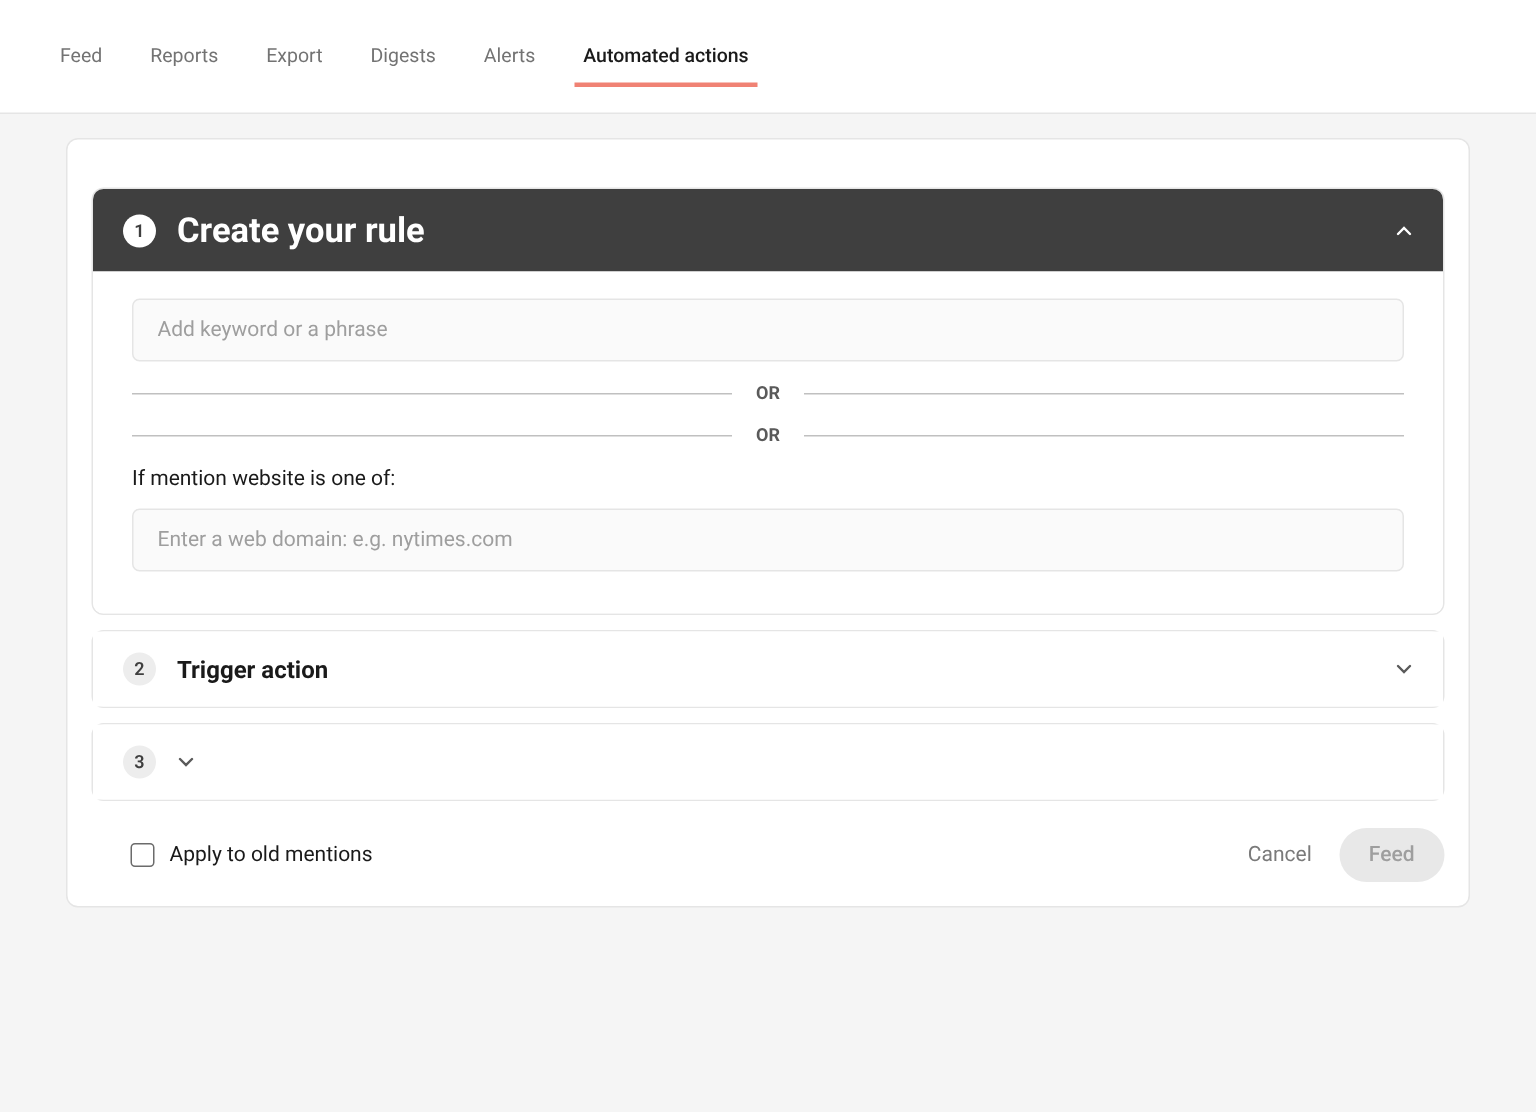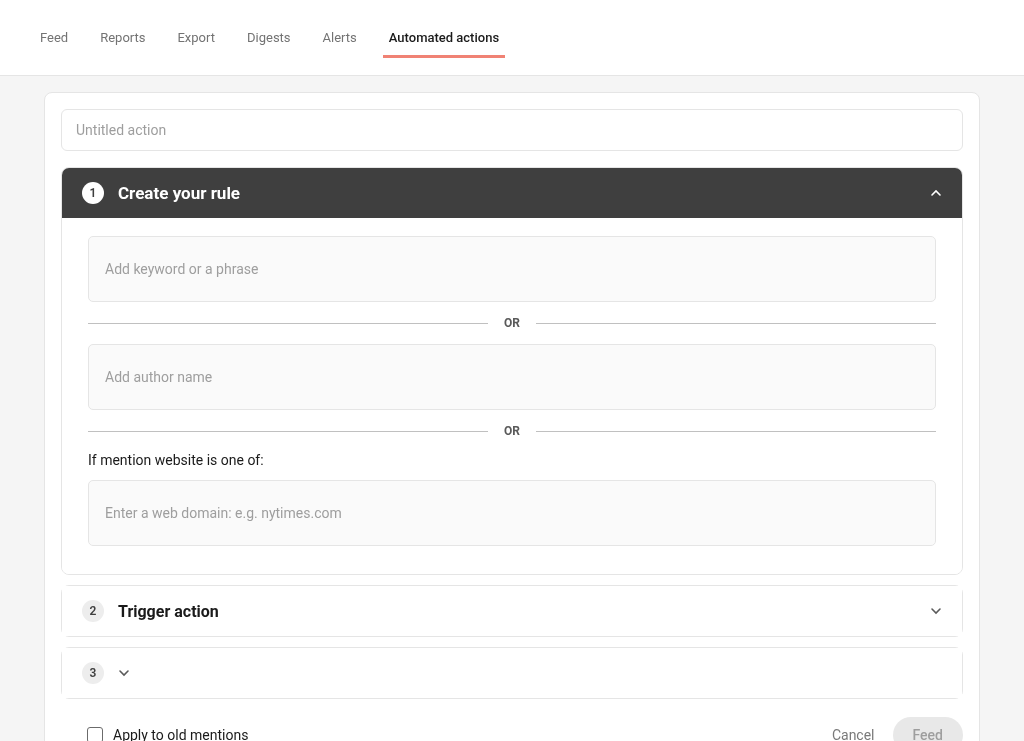--- a/index.html
+++ b/index.html
@@ -98,21 +98,21 @@
       color: #3f3f3f;
     }
     .section-title {
       flex: 1;
       font-size: 16px;
       font-weight: 700;
       color: #1a1a1a;
     }
     .section-header.dark .section-title {
       color: #fff;
-      font-size: 17px;
+      font-size: 23px;
     }
     .chevron {
       width: 12px;
       height: 12px;
       flex-shrink: 0;
     }
     .chevron svg {
       width: 12px;
       height: 12px;
       display: block;
@@ -123,21 +123,21 @@
     }
     .rule-label {
       font-size: 14px;
       color: #1a1a1a;
       margin-bottom: 12px;
     }
     .rule-input {
       width: 100%;
       border: 1px solid #e5e5e5;
       border-radius: 5px;
-      padding: 24px 16px;
+      padding: 12px 16px;
       font-size: 14px;
       outline: none;
       background: #fafafa;
     }
     .rule-input::placeholder {
       color: #9e9e9e;
     }
     .separator {
       text-align: center;
       margin: 14px 0;
@@ -212,38 +212,36 @@
   <div class="nav-tab">Feed</div>
   <div class="nav-tab">Reports</div>
   <div class="nav-tab">Export</div>
   <div class="nav-tab">Digests</div>
   <div class="nav-tab">Alerts</div>
   <div class="nav-tab active">Automated actions</div>
 </div>
 
 <div class="page-body">
   <div class="panel">
-    <input class="name-input" type="text" placeholder="Untitled action" style="">
 
     <div class="section-card">
       <div class="section-header dark">
         <div class="step-badge">1</div>
         <div class="section-title">Create your rule</div>
         <div class="chevron">
           <svg viewBox="0 0 12 12">
               <path d="M2 8 L6 4 L10 8" stroke="#fff" stroke-width="1.6" fill="none" stroke-linecap="round"></path>
             </svg>
         </div>
       </div>
       <div class="section-body">
         <input class="rule-input" type="text" placeholder="Add keyword or a phrase" style="">
 
         <div class="separator">OR</div>
 
-        <input class="rule-input" type="text" placeholder="Add author name" style="">
 
         <div class="separator">OR</div>
 
         <div class="rule-label">If mention website is one of:</div>
         <input class="rule-input" type="text" placeholder="Enter a web domain: e.g. nytimes.com" style="">
       </div>
     </div>
 
     <div class="collapsed-card">
       <div class="section-header">

